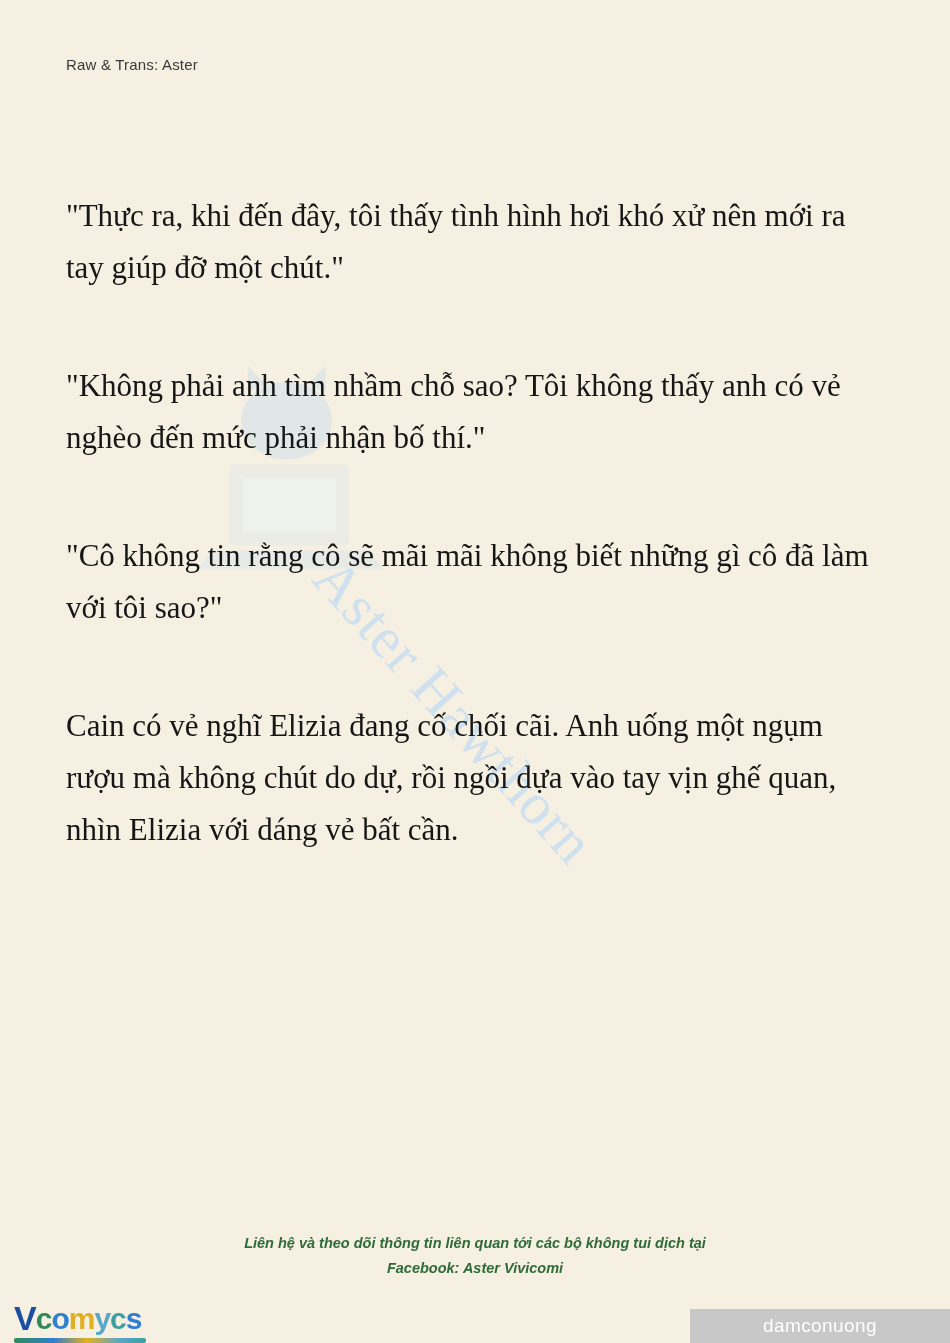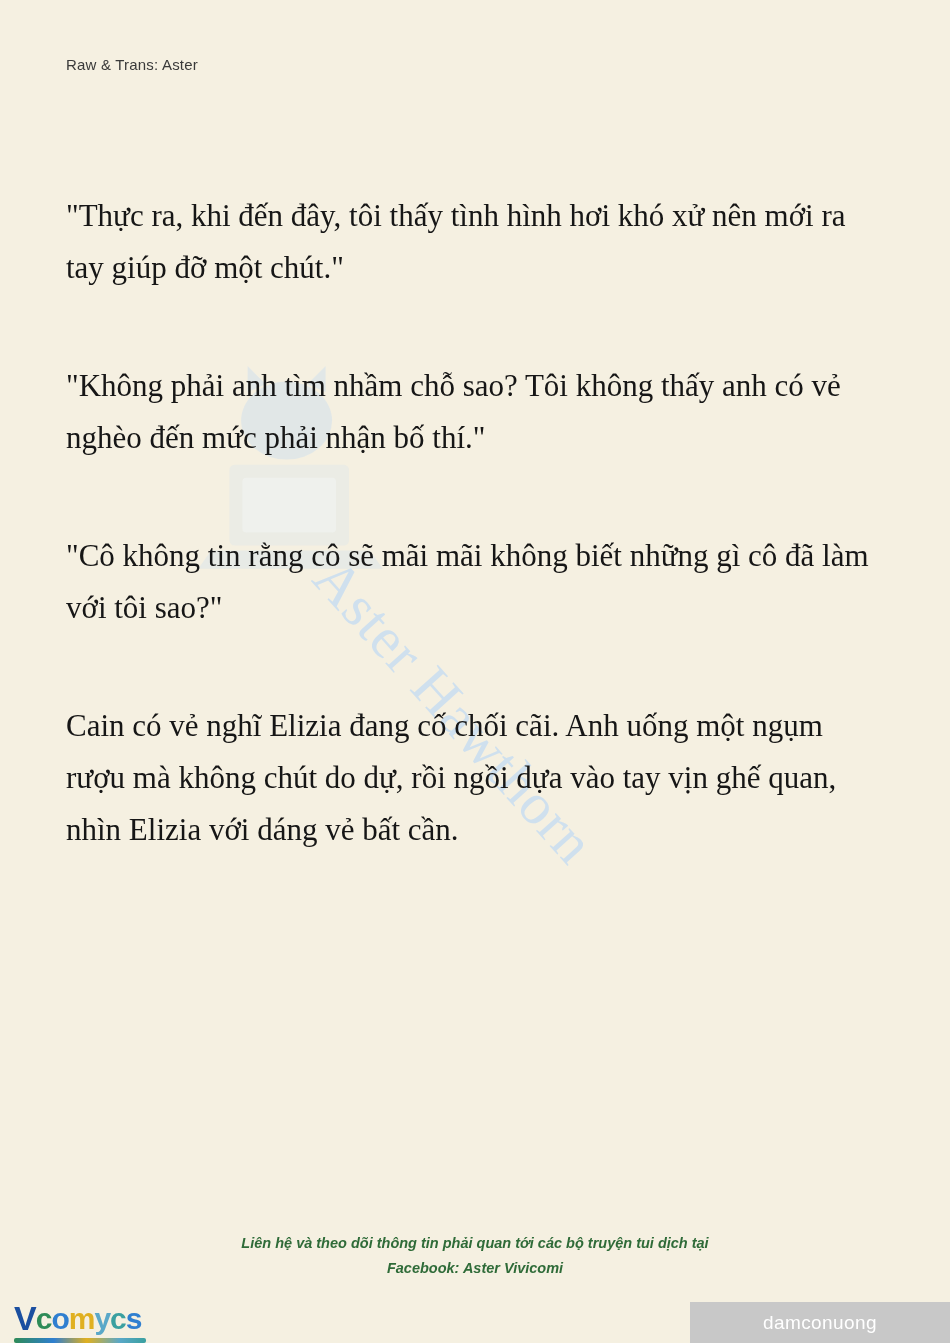--- a/index.html
+++ b/index.html
@@ -135,21 +135,21 @@
     width: 132px;
     height: 5px;
     background: linear-gradient(90deg,#2e8b57 0%,#2f7fd0 30%,#e0b020 55%,#5aa8c8 80%,#3aa0a0 100%);
     border-radius: 2px;
   }
   .right-tag {
     position: absolute;
     right: 0;
     bottom: 0;
     width: 260px;
-    height: 41px;
+    height: 34px;
     background: #c8c8c8;
     display: flex;
     align-items: center;
     justify-content: center;
   }
   .right-tag span {
     font-family: "Liberation Sans", sans-serif;
     font-size: 19px;
     color: #ffffff;
     letter-spacing: 0.4px;
@@ -177,21 +177,21 @@
   </div>
 
   <div class="content">
     <p class="para">"Thực ra, khi đến đây, tôi thấy tình hình hơi khó xử nên mới ra tay giúp đỡ một chút."</p>
     <p class="para">"Không phải anh tìm nhầm chỗ sao? Tôi không thấy anh có vẻ nghèo đến mức phải nhận bố thí."</p>
     <p class="para">"Cô không tin rằng cô sẽ mãi mãi không biết những gì cô đã làm với tôi sao?"</p>
     <p class="para">Cain có vẻ nghĩ Elizia đang cố chối cãi. Anh uống một ngụm rượu mà không chút do dự, rồi ngồi dựa vào tay vịn ghế quan, nhìn Elizia với dáng vẻ bất cần.</p>
   </div>
 
   <div class="footer-notes">
-    <div class="footer-note">Liên hệ và theo dõi thông tin phải quan tới các bộ truyện tui dịch tại</div>
+    <div class="footer-note">Liên hệ và theo dõi thông tin liên quan tới các bộ không tui dịch tại</div>
     <div class="footer-note">Facebook: Aster Vivicomi</div>
   </div>
 
   <div class="bottom-bar">
     <div class="brand">
       <span class="v">V</span>
       <span class="c1">c</span>
       <span class="c2">o</span>
       <span class="c3">m</span>
       <span class="c4">y</span>

